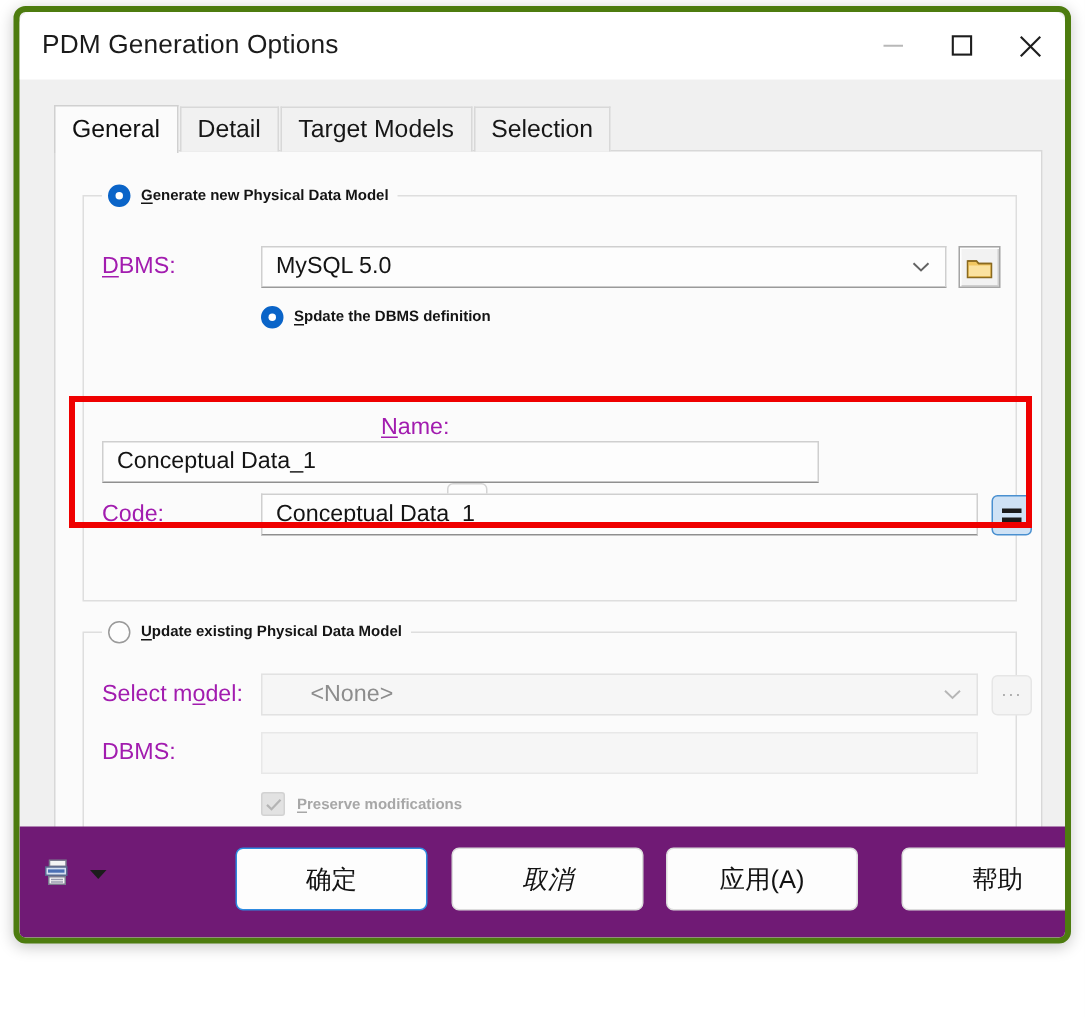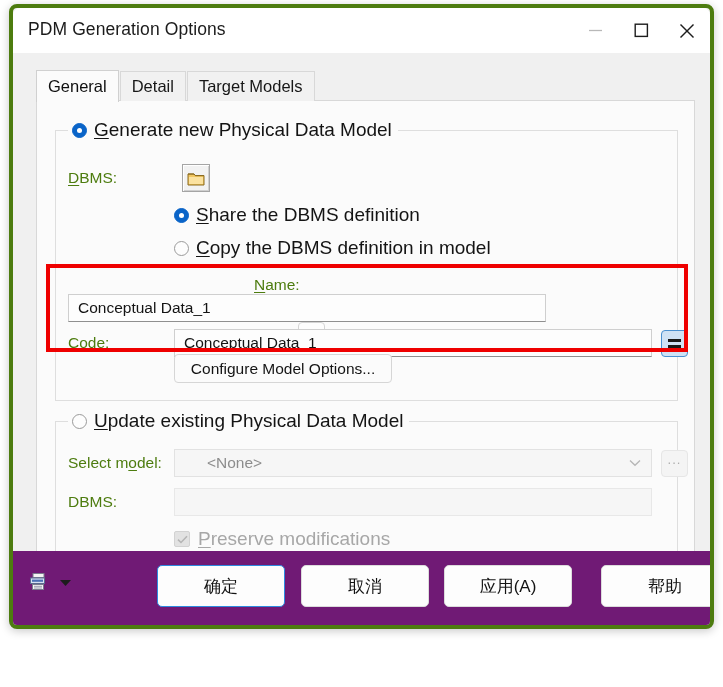--- a/index.html
+++ b/index.html
@@ -133,35 +133,36 @@
     left: 4px; top: 4px;
     width: 5px; height: 5px;
     border-radius: 50%;
     background: #ffffff;
   }
   .radio.off {
     background: #fdfdfd;
     border: 1.4px solid #9a9a9a;
   }
   .lbl {
-    font-size: 19px;
+    font-size: 10px;
     color: #141414;
     white-space: nowrap;
+    font-weight: bold;
   }
   .u { text-decoration: underline; text-underline-offset: 2px; }
 
   
   .row {
     position: absolute;
     display: flex;
     align-items: center;
   }
   .field-label {
     font-size: 15.5px;
-    color: #4d7c0f;
+    color: #a21caf;
     white-space: nowrap;
   }
 
   .combo {
     background: #fdfdfd;
     border: 1px solid #cfcfcf;
     border-bottom-color: #9a9a9a;
     box-sizing: border-box;
     height: 28px;
     display: flex;
@@ -343,49 +344,54 @@
   <div class="tabstrip">
     <div class="tab active">
       <span>General</span>
     </div>
     <div class="tab">
       <span>Detail</span>
     </div>
     <div class="tab">
       <span>Target Models</span>
     </div>
+    <div class="tab">
+      <span>Selection</span>
+    </div>
   </div>
 
   <div class="panel">
 
     <div class="group grp-generate">
       <div class="group-legend">
         <span class="radio on"></span>
         <span class="lbl"><span class="u">G</span><span>enerate new Physical Data Model</span></span>
       </div>
     </div>
 
     <div class="row" style="left:31px; top:63px;">
       <span class="field-label" style="width:106px;"><span class="u">D</span><span>BMS:</span></span>
+      <div class="combo" style="width:457px;">
+        <span>MySQL 5.0</span>
+        <svg class="chev" width="12" height="8" viewBox="0 0 12 8">
+          <polyline points="1,1.5 6,6.3 11,1.5" fill="none" stroke="#636363" stroke-width="1.3"></polyline>
+        </svg>
+      </div>
       <div class="folder-btn" style="margin-left:8px;">
         <svg width="18" height="15" viewBox="0 0 18 15">
           <path d="M1 3 L7 3 L8.4 4.6 L17 4.6 L17 14 L1 14 Z" fill="#f2c761" stroke="#8a6a20" stroke-width="1"></path>
           <path d="M1 3 L7 3 L8.4 4.6 L17 4.6" fill="none" stroke="#8a6a20" stroke-width="1"></path>
           <path d="M2 6 L16 6 L16 13 L2 13 Z" fill="#fbe2a0" stroke="none"></path>
         </svg>
       </div>
     </div>
 
     <div class="row" style="left:137px; top:103px;">
       <span class="radio on"></span>
-      <span class="lbl"><span class="u">S</span><span>hare the DBMS definition</span></span>
-    </div>
-    <div class="row" style="left:137px; top:136px;">
-      <span class="radio off"></span>
-      <span class="lbl"><span class="u">C</span><span>opy the DBMS definition in model</span></span>
+      <span class="lbl"><span class="u">S</span><span>pdate the DBMS definition</span></span>
     </div>
 
     <div class="row" style="left:31px; top:175px;flex-direction:column;">
       <span class="field-label" style="width:106px;"><span class="u">N</span><span>ame:</span></span>
       <div class="textbox" style="width:478px;">
         <span>Conceptual Data_1</span>
       </div>
       <div class="sqbtn" style="margin-left:9px;">
         <span class="eq-glyph">
             <span></span>
@@ -400,25 +406,20 @@
         <span>Conceptual Data_1</span>
       </div>
       <div class="sqbtn focused" style="margin-left:9px;">
         <span class="eq-glyph">
             <span></span>
             <span></span>
           </span>
       </div>
     </div>
 
-    <div class="row" style="left:137px; top:253px;">
-      <div class="pushbtn" style="width:218px;">
-        <span>Configure Model Options...</span>
-      </div>
-    </div>
 
     <div class="group grp-update">
       <div class="group-legend">
         <span class="radio off"></span>
         <span class="lbl"><span class="u">U</span><span>pdate existing Physical Data Model</span></span>
       </div>
     </div>
 
     <div class="row" style="left:31px; top:348px;">
       <span class="field-label" style="width:106px;"><span>Select m</span><span class="u">o</span><span>del:</span></span>
@@ -464,21 +465,21 @@
         <line x1="6" y1="17" x2="14" y2="17" stroke="#9a9ab0" stroke-width="1"></line>
       </svg>
       <svg width="13" height="9" viewBox="0 0 13 9" style="margin-left:9px;">
         <polygon points="1,2 12,2 6.5,8" fill="#1c1c1c"></polygon>
       </svg>
     </div>
 
     <div class="bbtn default" style="left:144px; width:128px;">
       <span>确定</span>
     </div>
-    <div class="bbtn" style="left:288px; width:128px;">
+    <div class="bbtn" style="left:288px; width:128px;font-style:italic;">
       <span>取消</span>
     </div>
     <div class="bbtn" style="left:431px; width:128px;">
       <span>应用(A)</span>
     </div>
     <div class="bbtn" style="left:588px; width:128px;">
       <span>帮助</span>
     </div>
   </div>
 

